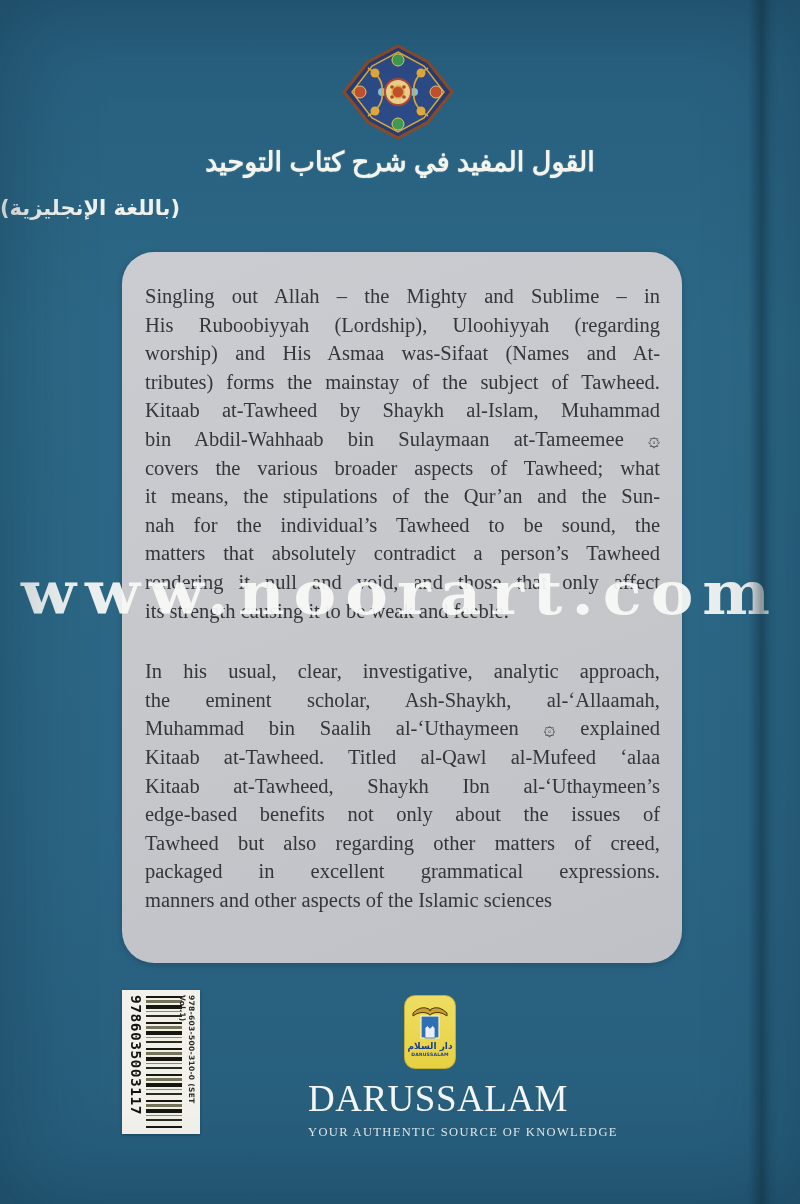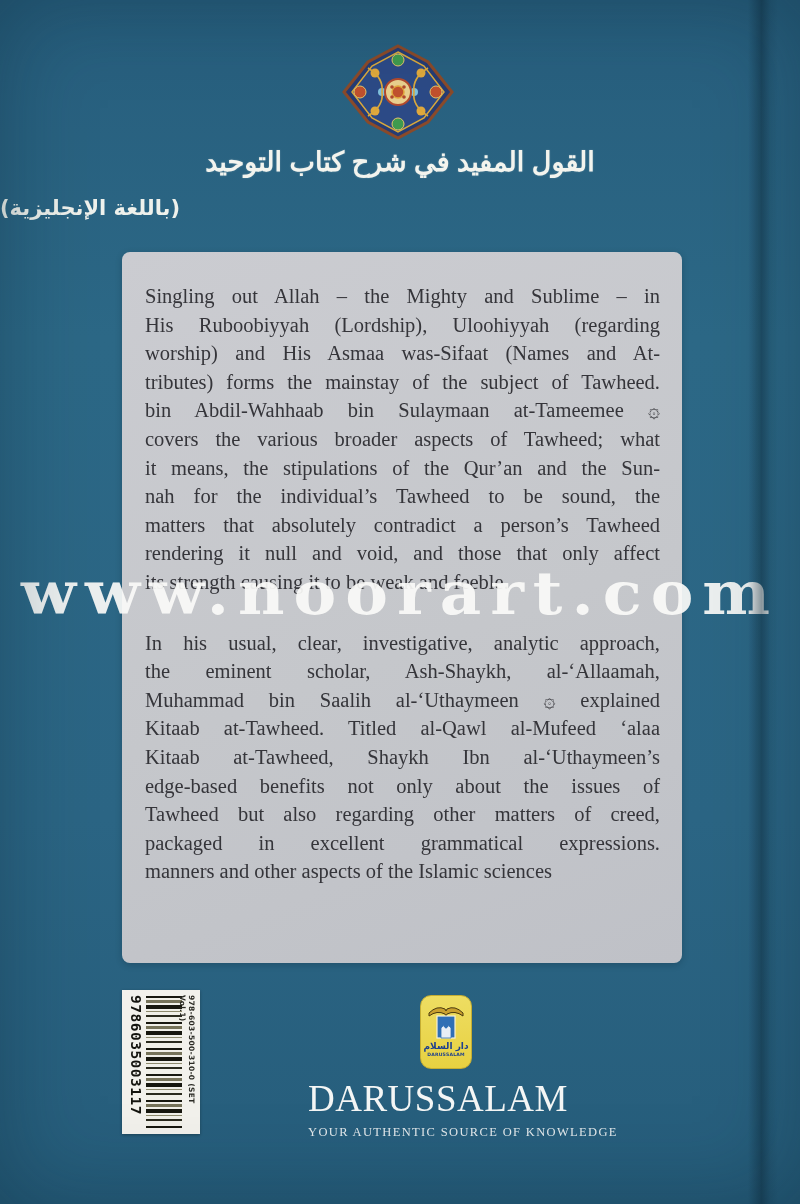--- a/index.html
+++ b/index.html
@@ -20,21 +20,21 @@
   
   .title-ar{position:absolute;left:0;top:146px;width:100%;text-align:center;
     font-family:Liberation Sans, sans-serif;font-size:27px;font-weight:bold;color:#f3f4ee;
     text-shadow:0 0 2px rgba(255,255,255,.25);letter-spacing:1px;}
   .subtitle-ar{position:absolute;left:0;top:196px;width:100%;text-align:left;
     font-family:"DejaVu Sans", sans-serif;font-size:21px;font-weight:bold;color:#eef1ec;}
 
   
   .panel{position:absolute;left:122px;top:252px;width:560px;height:711px;
     background:linear-gradient(160deg,#cbccd1 0%,#c5c7cb 55%,#bfc1c7 100%);
-    border-radius:8px;box-shadow:0 2px 6px rgba(10,30,45,.25);}
+    border-radius:32px;box-shadow:0 2px 6px rgba(10,30,45,.25);}
   .panel-inner{padding:30px 22px 0 23px;}
   .para{color:#35353a;font-size:20.5px;}
   .para + .para{margin-top:32px;}
   .tline{height:28.6px;line-height:28.6px;text-align:justify;text-align-last:justify;
     white-space:nowrap;}
   .para .tline:last-child{text-align-last:left;}
 
   
   .watermark{position:absolute;left:0;top:556px;width:800px;text-align:center;
     font-family:"DejaVu Serif", serif;font-size:64px;font-weight:bold;
@@ -60,21 +60,21 @@
       #f0efe8 16px,#f0efe8 19px,
       #2a2a1e 19px,#2a2a1e 21px,
       #f0efe8 21px,#f0efe8 26px);}
   .bc-isbn{font-family:"DejaVu Sans", sans-serif;font-size:7.5px;font-weight:bold;
     color:#2a2a24;width:12px;letter-spacing:.3px;}
 
   
   .logo-badge{position:absolute;left:404px;top:995px;width:52px;height:74px;
     background:linear-gradient(180deg,#eedd62 0%,#e7d141 100%);
     border:1px solid #c4ad33;border-radius:11px;box-sizing:border-box;
-    display:flex;flex-direction:column;align-items:center;padding-top:4px;margin-left:16px;}
+    display:flex;flex-direction:column;align-items:center;padding-top:4px;}
   .logo-ar{font-family:"DejaVu Sans", sans-serif;font-size:9px;font-weight:bold;
     color:#1c3f8f;line-height:10px;margin-top:1px;}
   .logo-en{font-family:"DejaVu Sans", sans-serif;font-size:4.6px;font-weight:bold;
     color:#1c3f8f;letter-spacing:.2px;margin-top:1px;}
 
   
   .publisher{position:absolute;left:308px;top:1080px;}
   .pub-name{font-family:"Liberation Serif", serif;font-size:37px;line-height:38px;
     color:#f4f6f5;letter-spacing:.5px;}
   .pub-tagline{font-family:"Liberation Serif", serif;font-size:12.5px;
@@ -115,20 +115,21 @@
 <div class="title-ar" dir="rtl">القول المفيد في شرح كتاب التوحيد</div>
 <div class="subtitle-ar" dir="rtl">(باللغة الإنجليزية)</div>
 
 <div class="panel">
   <div class="panel-inner">
     <div class="para">
         <div class="tline">Singling out Allah – the Mighty and Sublime – in</div>
         <div class="tline">His Ruboobiyyah (Lordship), Uloohiyyah (regarding</div>
         <div class="tline">worship) and His Asmaa was-Sifaat (Names and At-</div>
         <div class="tline">tributes) forms the mainstay of the subject of Tawheed.</div>
+        <div class="tline">Kitaab at-Tawheed by Shaykh al-Islam, Muhammad</div>
         <div class="tline">bin Abdil-Wahhaab bin Sulaymaan at-Tameemee ۞</div>
         <div class="tline">covers the various broader aspects of Tawheed; what</div>
         <div class="tline">it means, the stipulations of the Qur’an and the Sun-</div>
         <div class="tline">nah for the individual’s Tawheed to be sound, the</div>
         <div class="tline">matters that absolutely contradict a person’s Tawheed</div>
         <div class="tline">rendering it null and void, and those that only affect</div>
         <div class="tline">its strength causing it to be weak and feeble.</div>
       </div>
     <div class="para">
         <div class="tline">In his usual, clear, investigative, analytic approach,</div>

